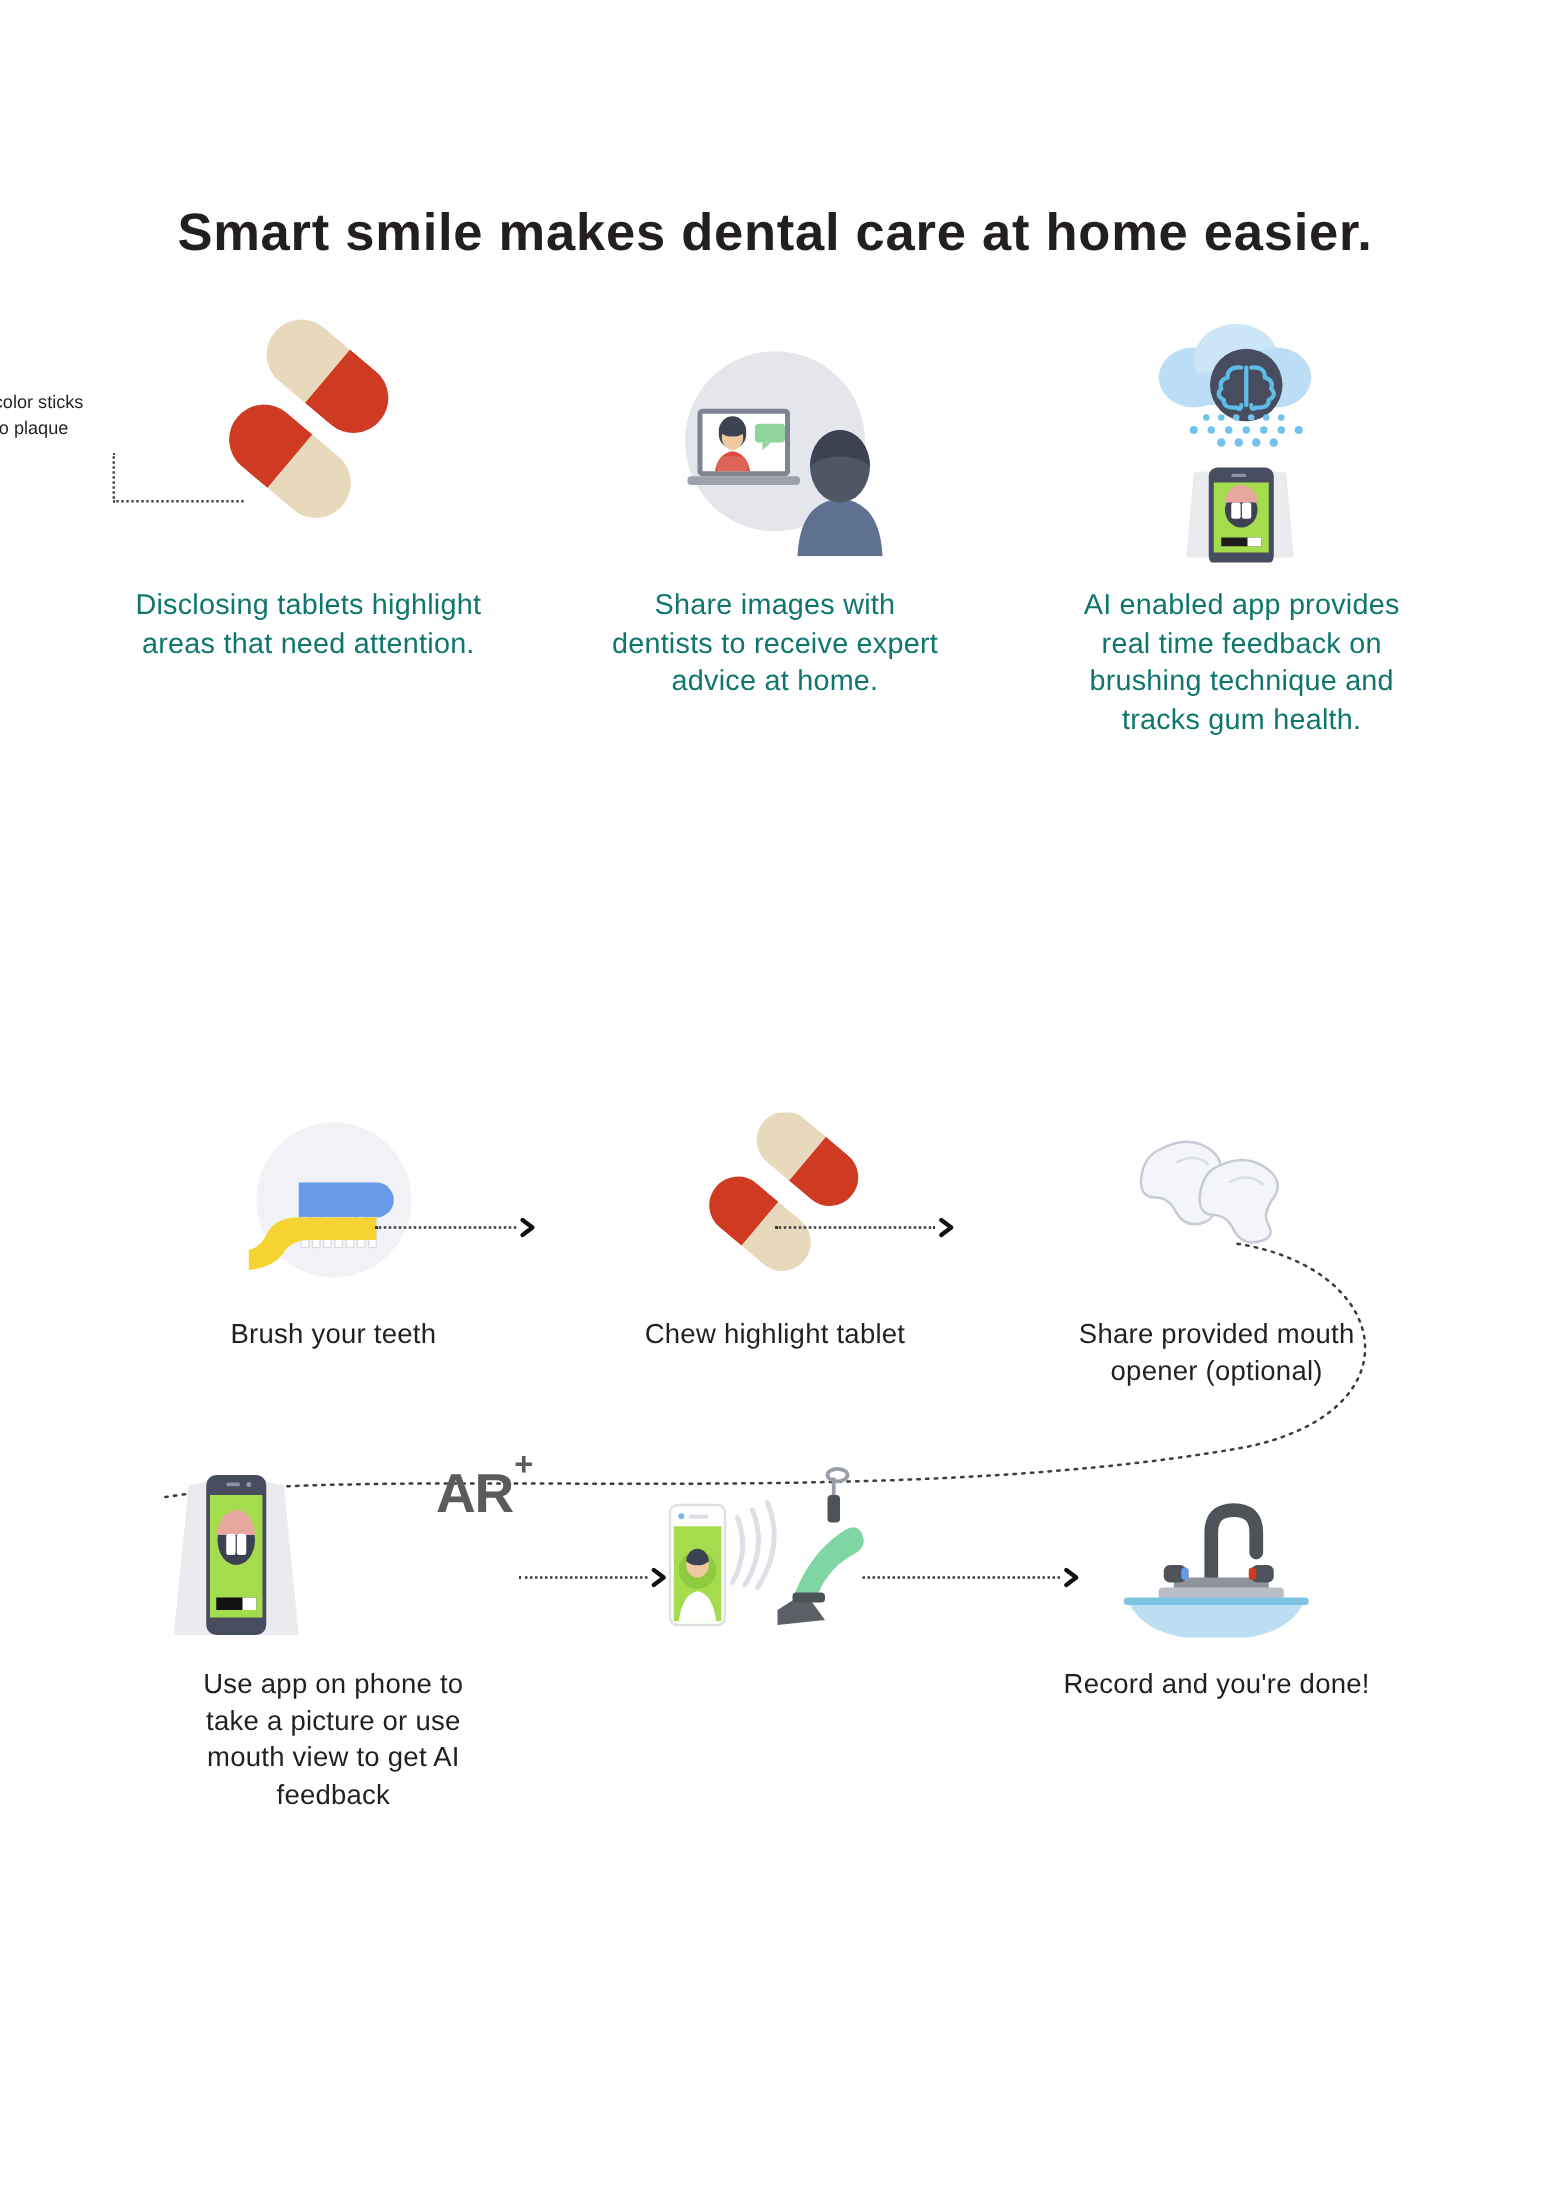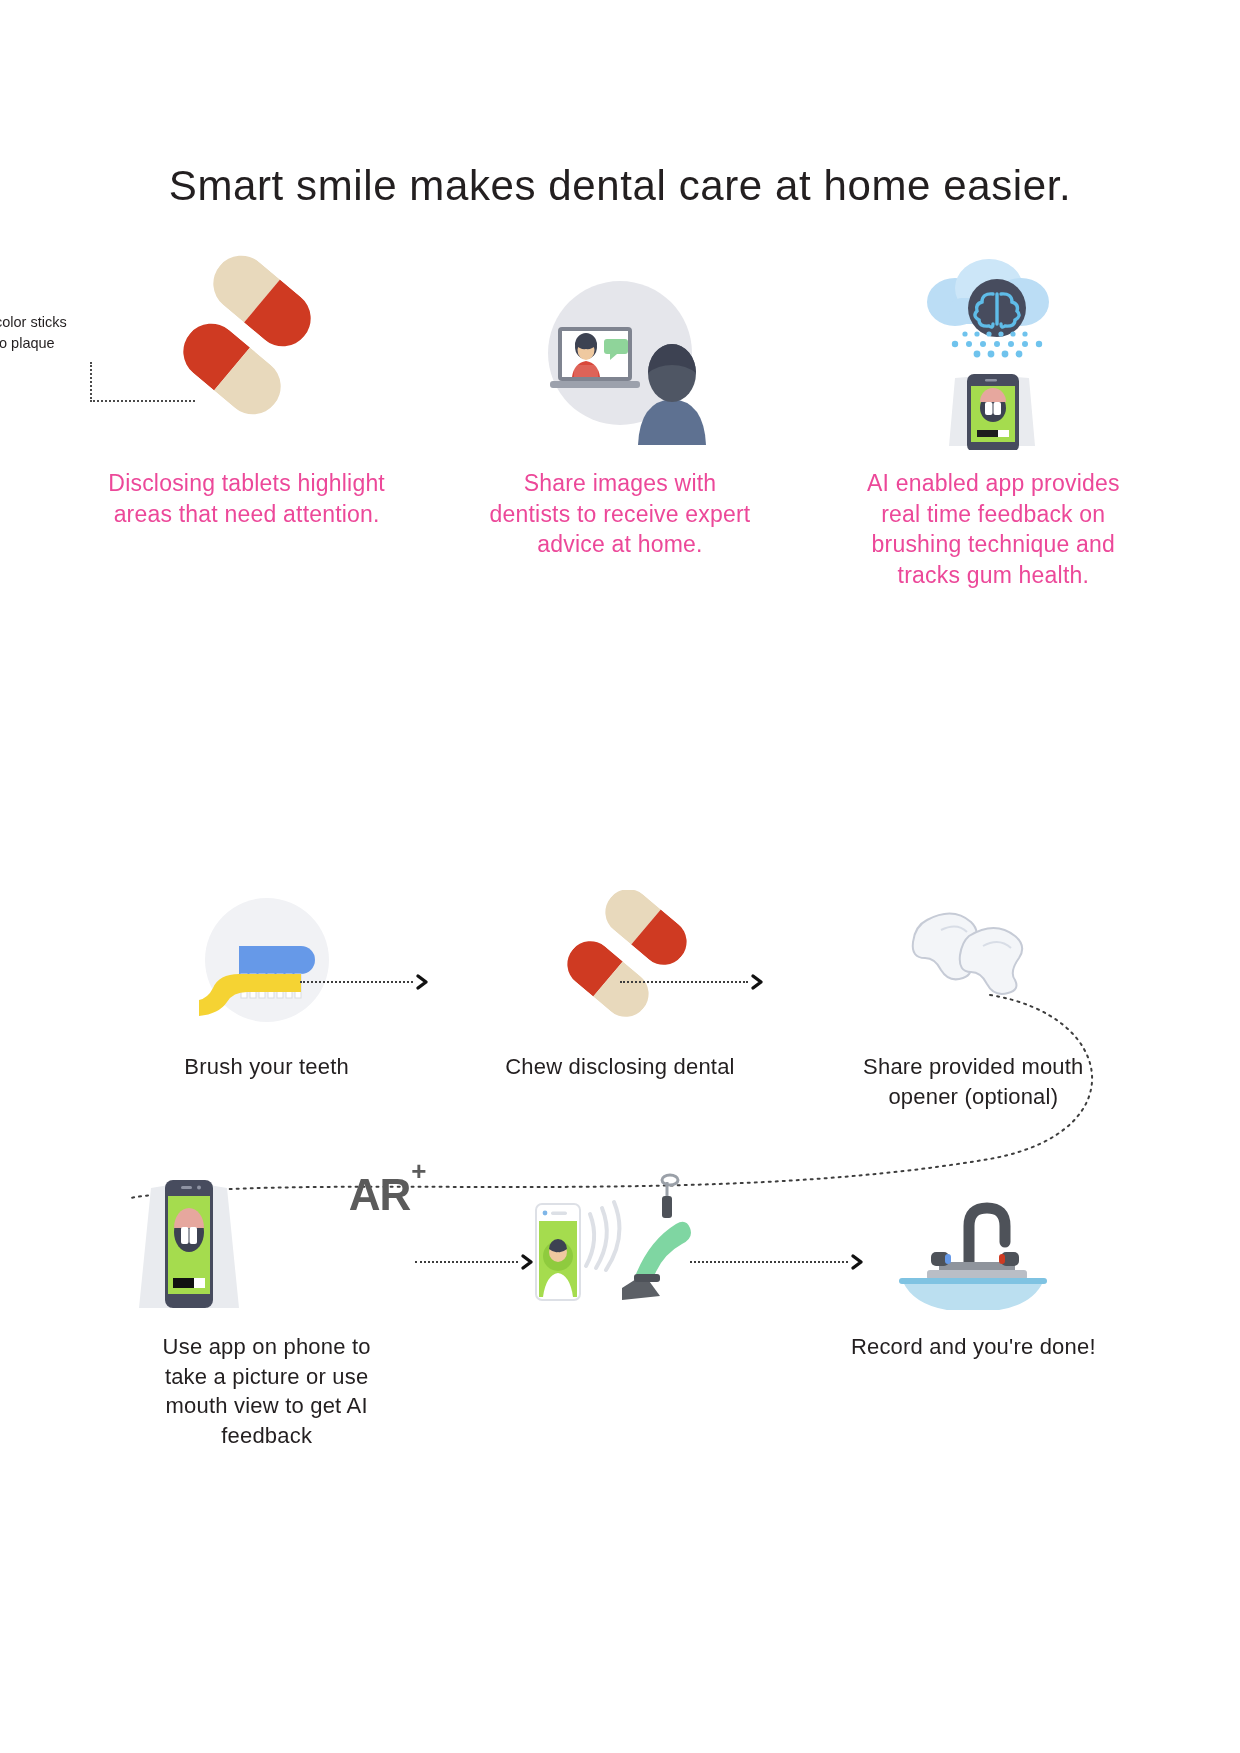--- a/index.html
+++ b/index.html
@@ -23,21 +23,21 @@
 
   
   #title {
     position: absolute;
     top: 162px;
     left: 0;
     width: 1240px;
     text-align: center;
     font-family: "Liberation Sans", sans-serif;
     font-size: 42px;
-    font-weight: 400;
+    font-weight: 700;
     letter-spacing: 0.6px;
     color: #231f20;
   }
 
   
   #features {
     position: absolute;
     top: 250px;
     left: 60px;
     width: 1120px;
@@ -59,21 +59,21 @@
     justify-content: center;
     position: relative;
   }
   .feature-cap {
     margin-top: 18px;
     width: 280px;
     text-align: center;
     font-size: 23px;
     font-weight: 300;
     line-height: 1.33;
-    color: #ec4899;
+    color: #0f766e;
     letter-spacing: 0.2px;
   }
 
   
   #callout {
     position: absolute;
     left: -65px;
     top: 62px;
     width: 130px;
     font-size: 14.5px;
@@ -360,21 +360,21 @@
               </g>
             </g>
             <g transform="rotate(40 68 89)">
               <g clip-path="url(#capD)">
                 <rect x="22" y="66" width="46" height="46" fill="#CF3A22"></rect>
                 <rect x="68" y="66" width="46" height="46" fill="#E8D9BC"></rect>
               </g>
             </g>
           </svg>
         </div>
-        <div class="step-cap">Chew disclosing dental</div>
+        <div class="step-cap">Chew highlight tablet</div>
       </div>
 
       <div class="step">
         <div class="step-art">
           <svg width="160" height="140" viewBox="0 0 160 140">
             <g fill="#F3F5F8" stroke="#C6CBD6" stroke-width="2">
               <path d="M34 30 q26 -14 44 2 q10 10 2 20 q-10 12 -4 22 q5 10 -6 14 q-14 5 -22 -8 q-6 -12 -16 -12 q-14 0 -12 -16 q2 -16 14 -22z"></path>
               <path d="M76 46 q26 -16 46 0 q12 10 4 22 q-10 14 -4 22 q5 10 -7 13 q-14 4 -21 -9 q-6 -12 -16 -12 q-13 0 -11 -17 q2 -13 9 -19z"></path>
             </g>
             <g fill="none" stroke="#D8DDE6" stroke-width="2">

